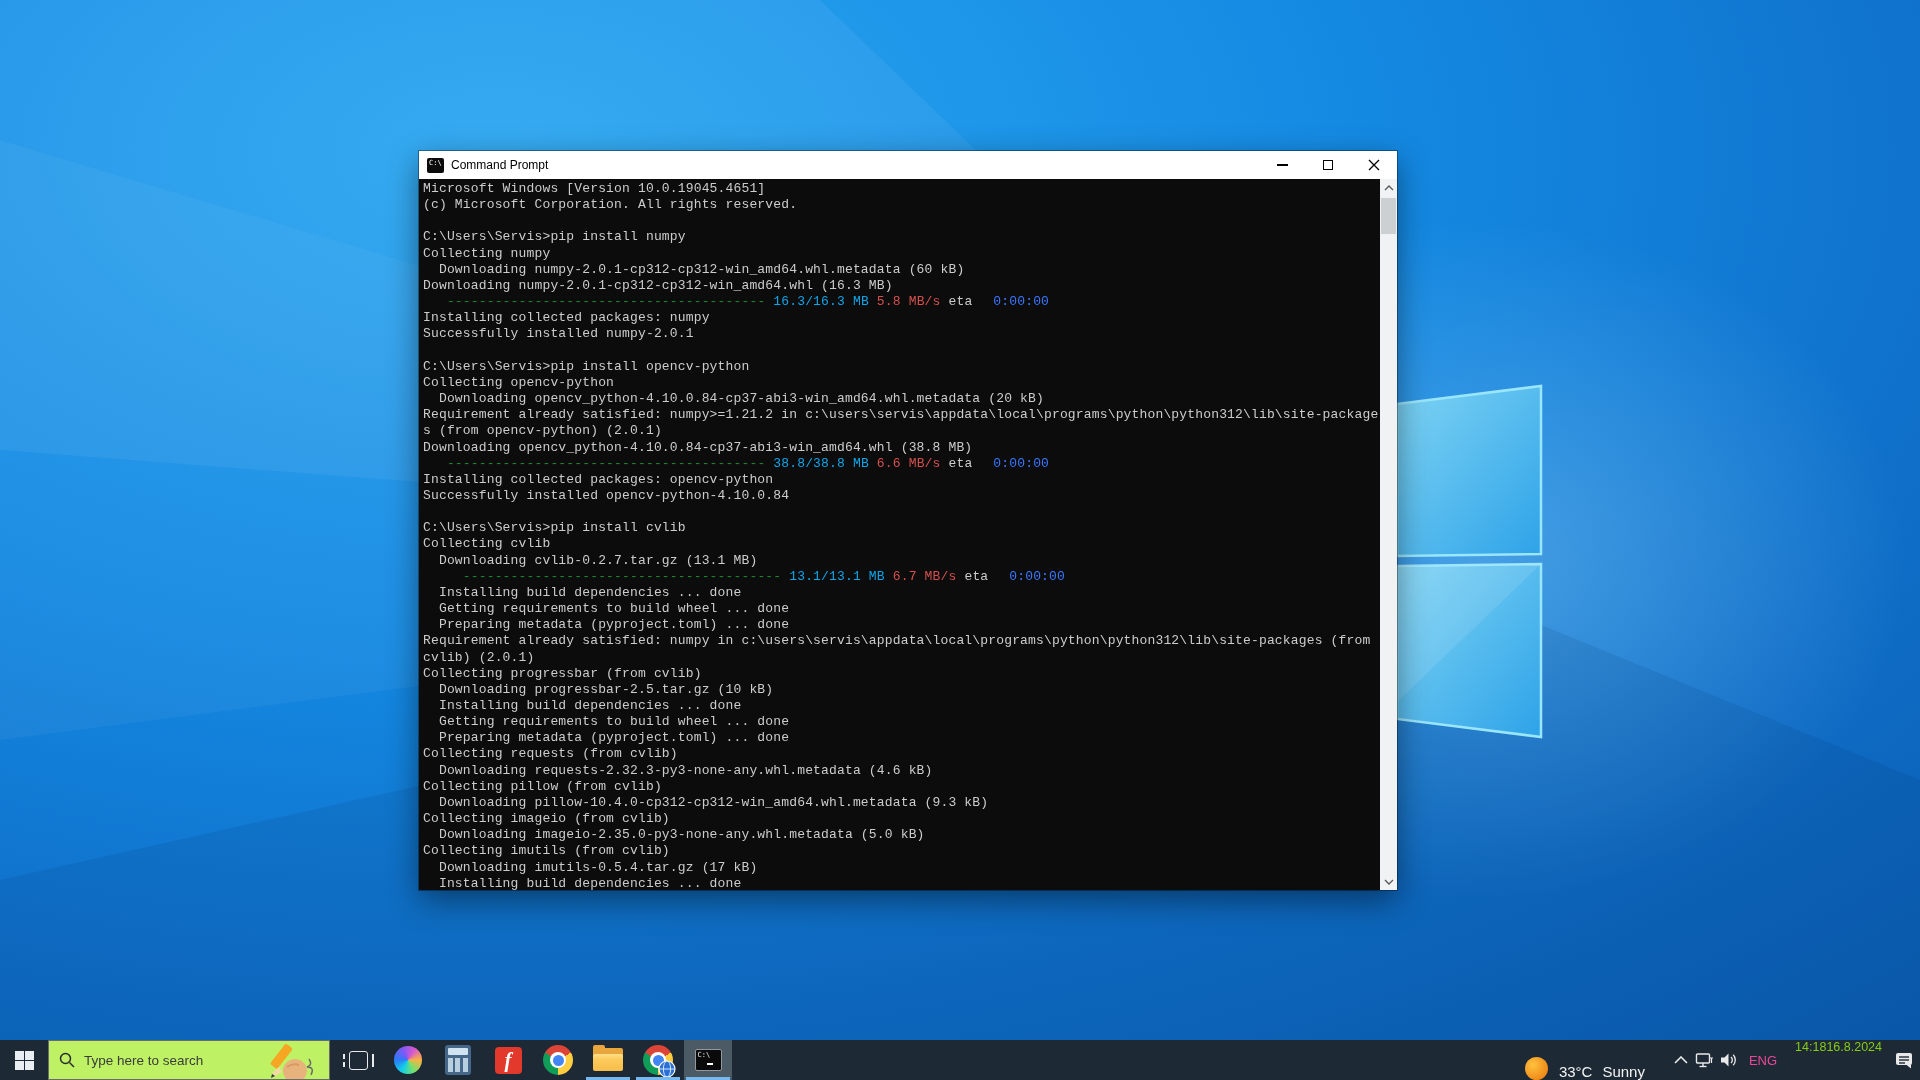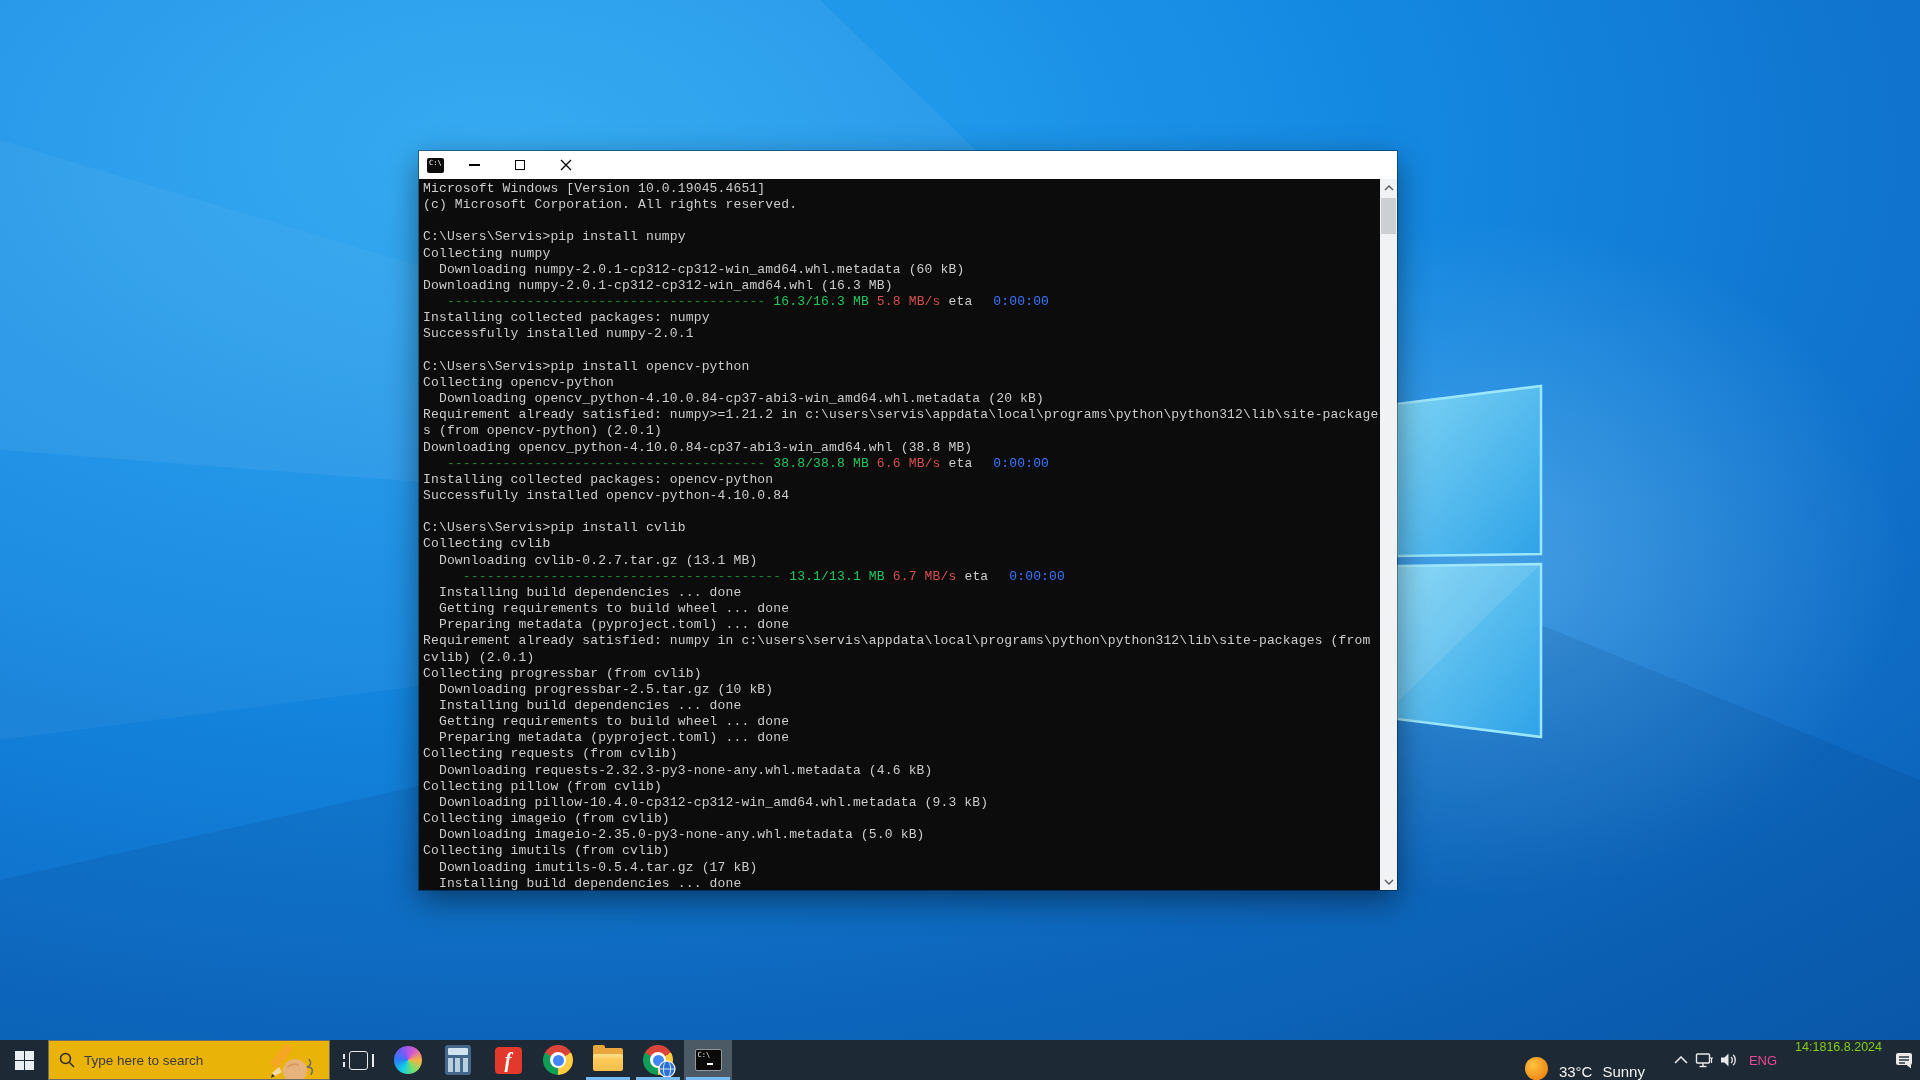--- a/index.html
+++ b/index.html
@@ -21,32 +21,32 @@
   .ctrl{width:46px;height:100%;display:flex;align-items:center;justify-content:center;cursor:default;}
   .glyph-min{width:11px;height:1.5px;background:#000;}
   .glyph-max{width:10px;height:10px;border:1.2px solid #000;box-sizing:border-box;}
 
   .termwrap{position:relative;height:711px;background:#0c0c0c;}
   .terminal{position:absolute;left:0;top:0;right:17px;bottom:0;overflow:hidden;
             padding:2px 0 0 4px;font-family:Liberation Mono, monospace;
             font-size:13px;letter-spacing:.16px;line-height:16.15px;color:#cccccc;
             white-space:pre;}
   .tl{min-height:16.15px;}
-  .c-g{color:#22c55e;margin-top:40px;} .c-gd{color:#1f8b33;} .c-r{color:#d4504e;} .c-b{color:#3b78ff;margin-left:13px;}
+  .c-g{color:#0ea5e9;margin-top:40px;} .c-gd{color:#1f8b33;} .c-r{color:#d4504e;} .c-b{color:#3b78ff;margin-left:13px;}
 
   .scrollbar{position:absolute;right:0;top:0;bottom:0;width:17px;background:#f1f2f3;}
   .sb-btn{position:absolute;left:0;width:17px;height:17px;display:flex;align-items:center;justify-content:center;}
   .sb-btn.up{top:0;} .sb-btn.down{bottom:0;}
   .sb-thumb{position:absolute;left:1px;top:19px;width:15px;height:36px;background:#cdd0d2;}
 
   
   .taskbar{position:absolute;left:0;bottom:0;width:1920px;height:40px;background:#1d2934;
            display:flex;align-items:stretch;z-index:5;}
   .start{width:48px;display:flex;align-items:center;justify-content:center;flex:0 0 auto;}
-  .searchbox{width:282px;background:#eab308;border:1px solid #6b6b6b;box-sizing:border-box;
+  .searchbox{width:282px;background:#bef264;border:1px solid #6b6b6b;box-sizing:border-box;
              display:flex;align-items:center;padding-left:10px;position:relative;flex:0 0 auto;overflow:hidden;}
   .searchbox .ph{font-size:13.5px;color:#3c3c3c;margin-left:9px;flex:1 1 auto;}
   .doodle{position:absolute;right:0;top:0;width:64px;height:38px;}
   .apptile{width:48px;margin-left:2px;position:relative;display:flex;align-items:center;justify-content:center;flex:0 0 auto;}
   .apptile.first{margin-left:4px;}
   .apptile.active{background:#4b5a64;}
   .apptile .runline{position:absolute;left:2px;right:2px;bottom:0;height:3px;background:#76b9f0;}
 
   
   .tv-box{width:17px;height:17px;border:1.7px solid #e8eaec;border-radius:3px;position:relative;}
@@ -123,20 +123,21 @@
     <g>
       <polygon points="1397,404 1541,386 1541,554 1397,556" fill="url(#pane)" stroke="#9ae6fb" stroke-width="2.5"></polygon>
       <polygon points="1397,566 1541,564 1541,737 1397,719" fill="url(#pane)" stroke="#9ae6fb" stroke-width="2.5"></polygon>
       <polygon points="1397,566 1541,564 1397,702" fill="#ffffff" opacity="0.10"></polygon>
     </g>
   </svg>
 
   <div class="window">
     <div class="titlebar">
       <div class="cmdicon">C:\</div>
+      <span class="wtitle">Command Prompt</span>
       <div class="controls">
         <div class="ctrl">
             <div class="glyph-min"></div>
           </div>
         <div class="ctrl">
             <div class="glyph-max"></div>
           </div>
         <div class="ctrl">
           <svg width="12" height="12" viewBox="0 0 12 12">
             <path d="M1,1 L11,11 M11,1 L1,11" stroke="#000" stroke-width="1.3"></path>

